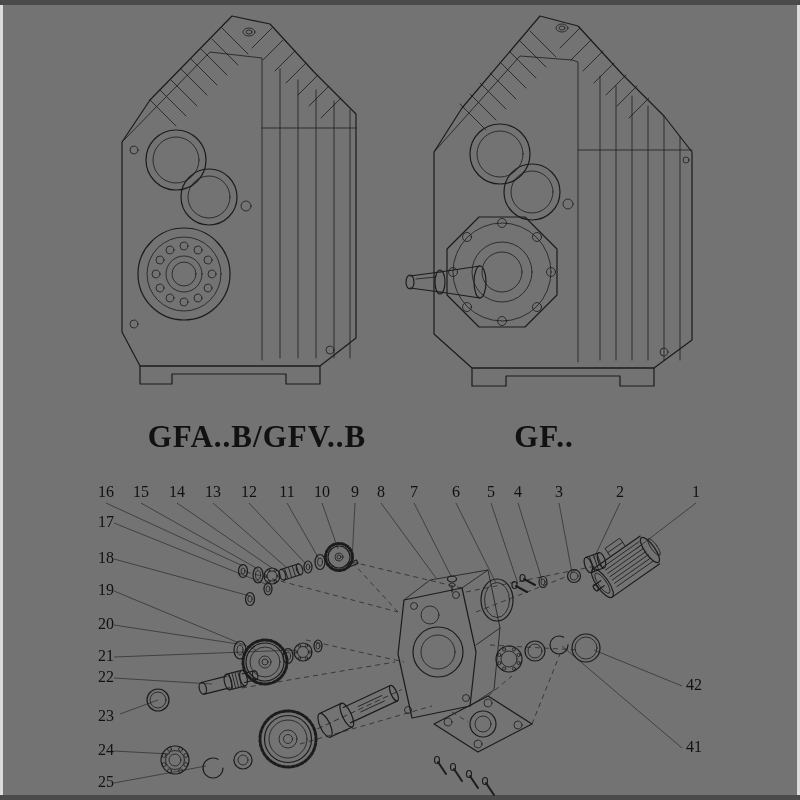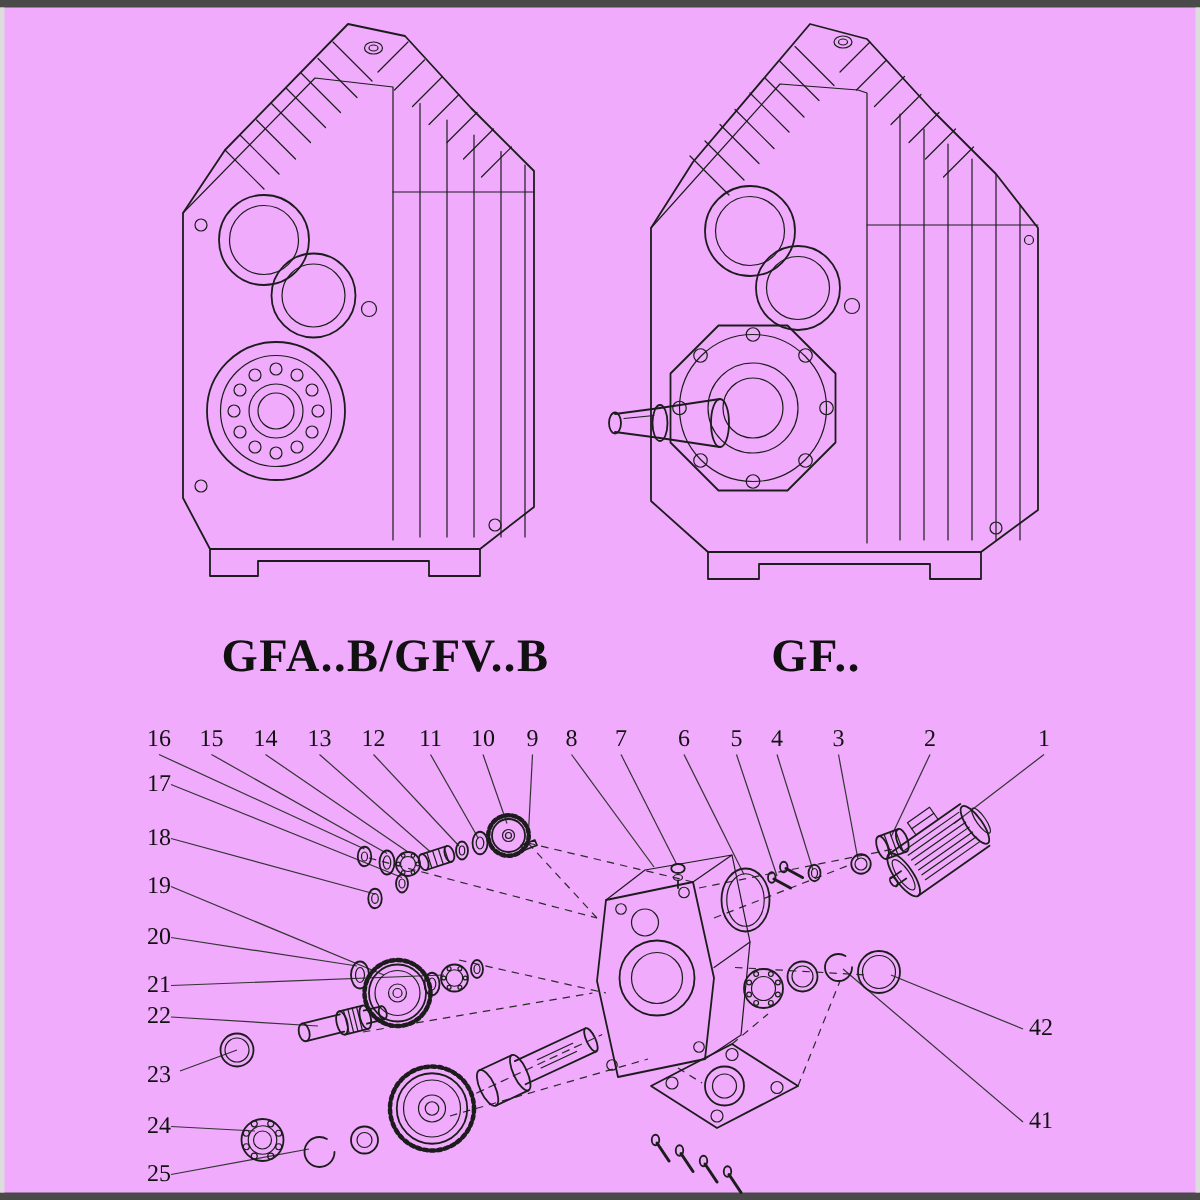--- a/index.html
+++ b/index.html
@@ -1,16 +1,16 @@
 <!DOCTYPE html>
 <html><head>
 <meta charset="utf-8">
 <style>
   html,body{margin:0;padding:0;background:#888;}
-  #page{position:relative;width:800px;height:800px;background:#f0abfc;overflow:hidden;
+  #page{position:relative;width:800px;height:800px;background:#737373;overflow:hidden;
         font-family:"Liberation Serif",serif;}
   svg{display:block;}
   .ln{stroke:#1c1c1c;fill:none;stroke-width:1.2;stroke-linejoin:round;stroke-linecap:round;}
   .t{stroke-width:0.8;}
   .teeth{stroke:#1c1c1c;fill:none;stroke-width:3;stroke-dasharray:2.5 2.2;}
   .dash{stroke:#2a2a2a;fill:none;stroke-width:0.8;stroke-dasharray:5 4;}
   .leader{stroke:#333;fill:none;stroke-width:0.8;}
   .pn{font-family:"Liberation Serif",serif;font-size:16px;fill:#111;text-anchor:middle;}
   .label{font-family:"Liberation Serif",serif;font-size:31px;font-weight:bold;fill:#111;
          text-anchor:middle;letter-spacing:1px;}

